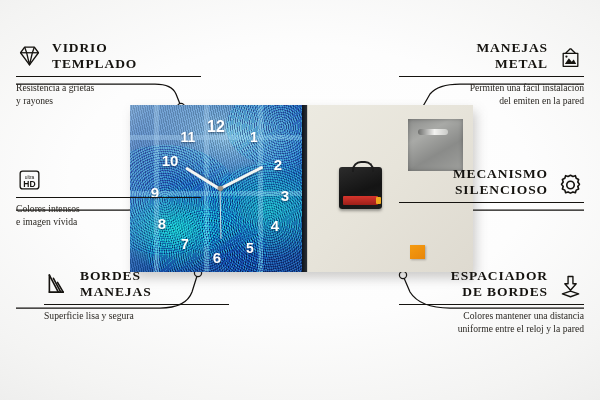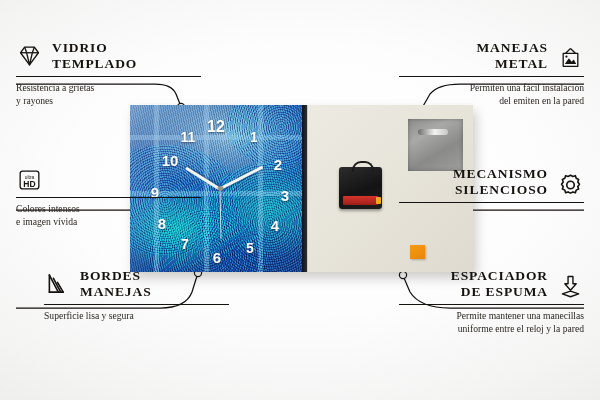--- a/index.html
+++ b/index.html
@@ -297,22 +297,22 @@
     <div class="f-head">
       <span class="f-icon">
         <svg viewBox="0 0 32 32">
             <g fill="none" stroke="#15130f" stroke-width="1.7" stroke-linejoin="round">
           <path d="M13 3 h6 v9 h4 l-7 8 -7-8 h4 Z"></path>
           <path d="M16 21 L26 24.5 L16 28 L6 24.5 Z"></path>
             </g>
           </svg>
       </span>
       <span class="f-title">
-        <span>ESPACIADOR</span><br><span>DE ESPUMA</span>
-      </span>
-    </div>
-    <div class="f-rule"></div>
-    <div class="f-sub">
-      <span>Permite mantener una manecillas</span><br><span>uniforme entre el reloj y la pared</span>
+        <span>ESPACIADOR</span><br><span>DE BORDES</span>
+      </span>
+    </div>
+    <div class="f-rule"></div>
+    <div class="f-sub">
+      <span>Colores mantener una distancia</span><br><span>uniforme entre el reloj y la pared</span>
     </div>
   </div>
 
 </div>
 
 </body></html>

